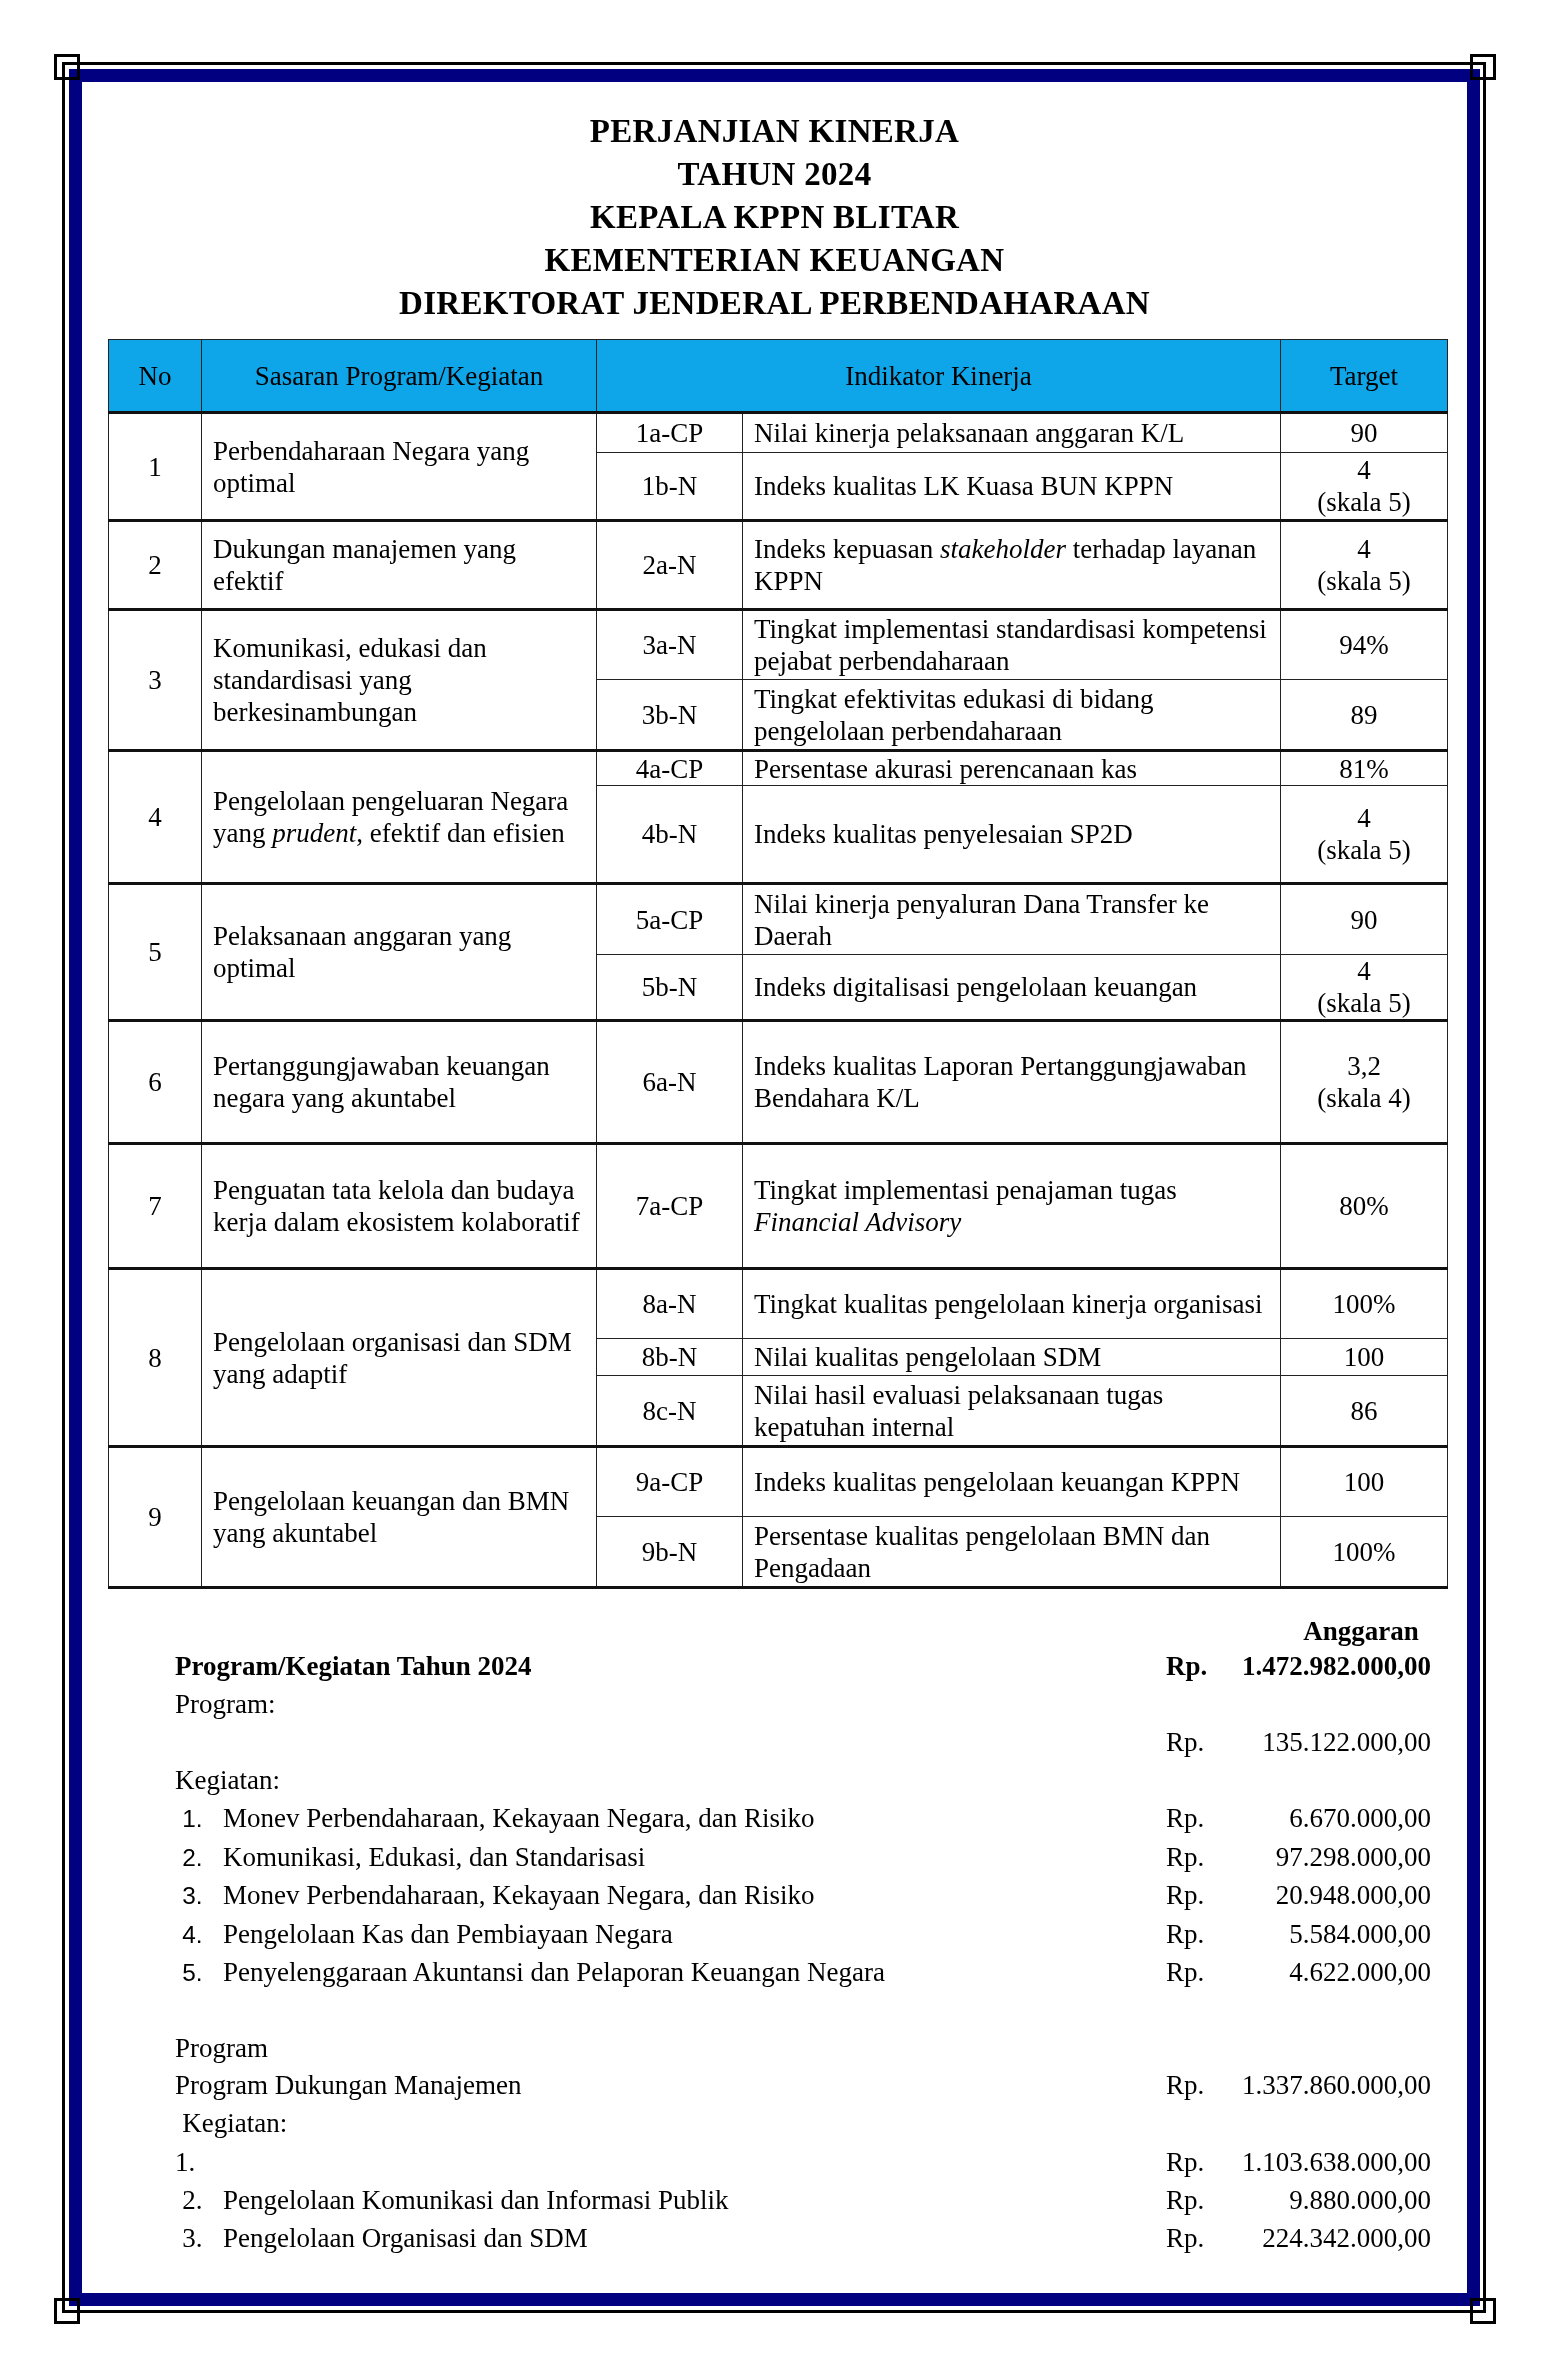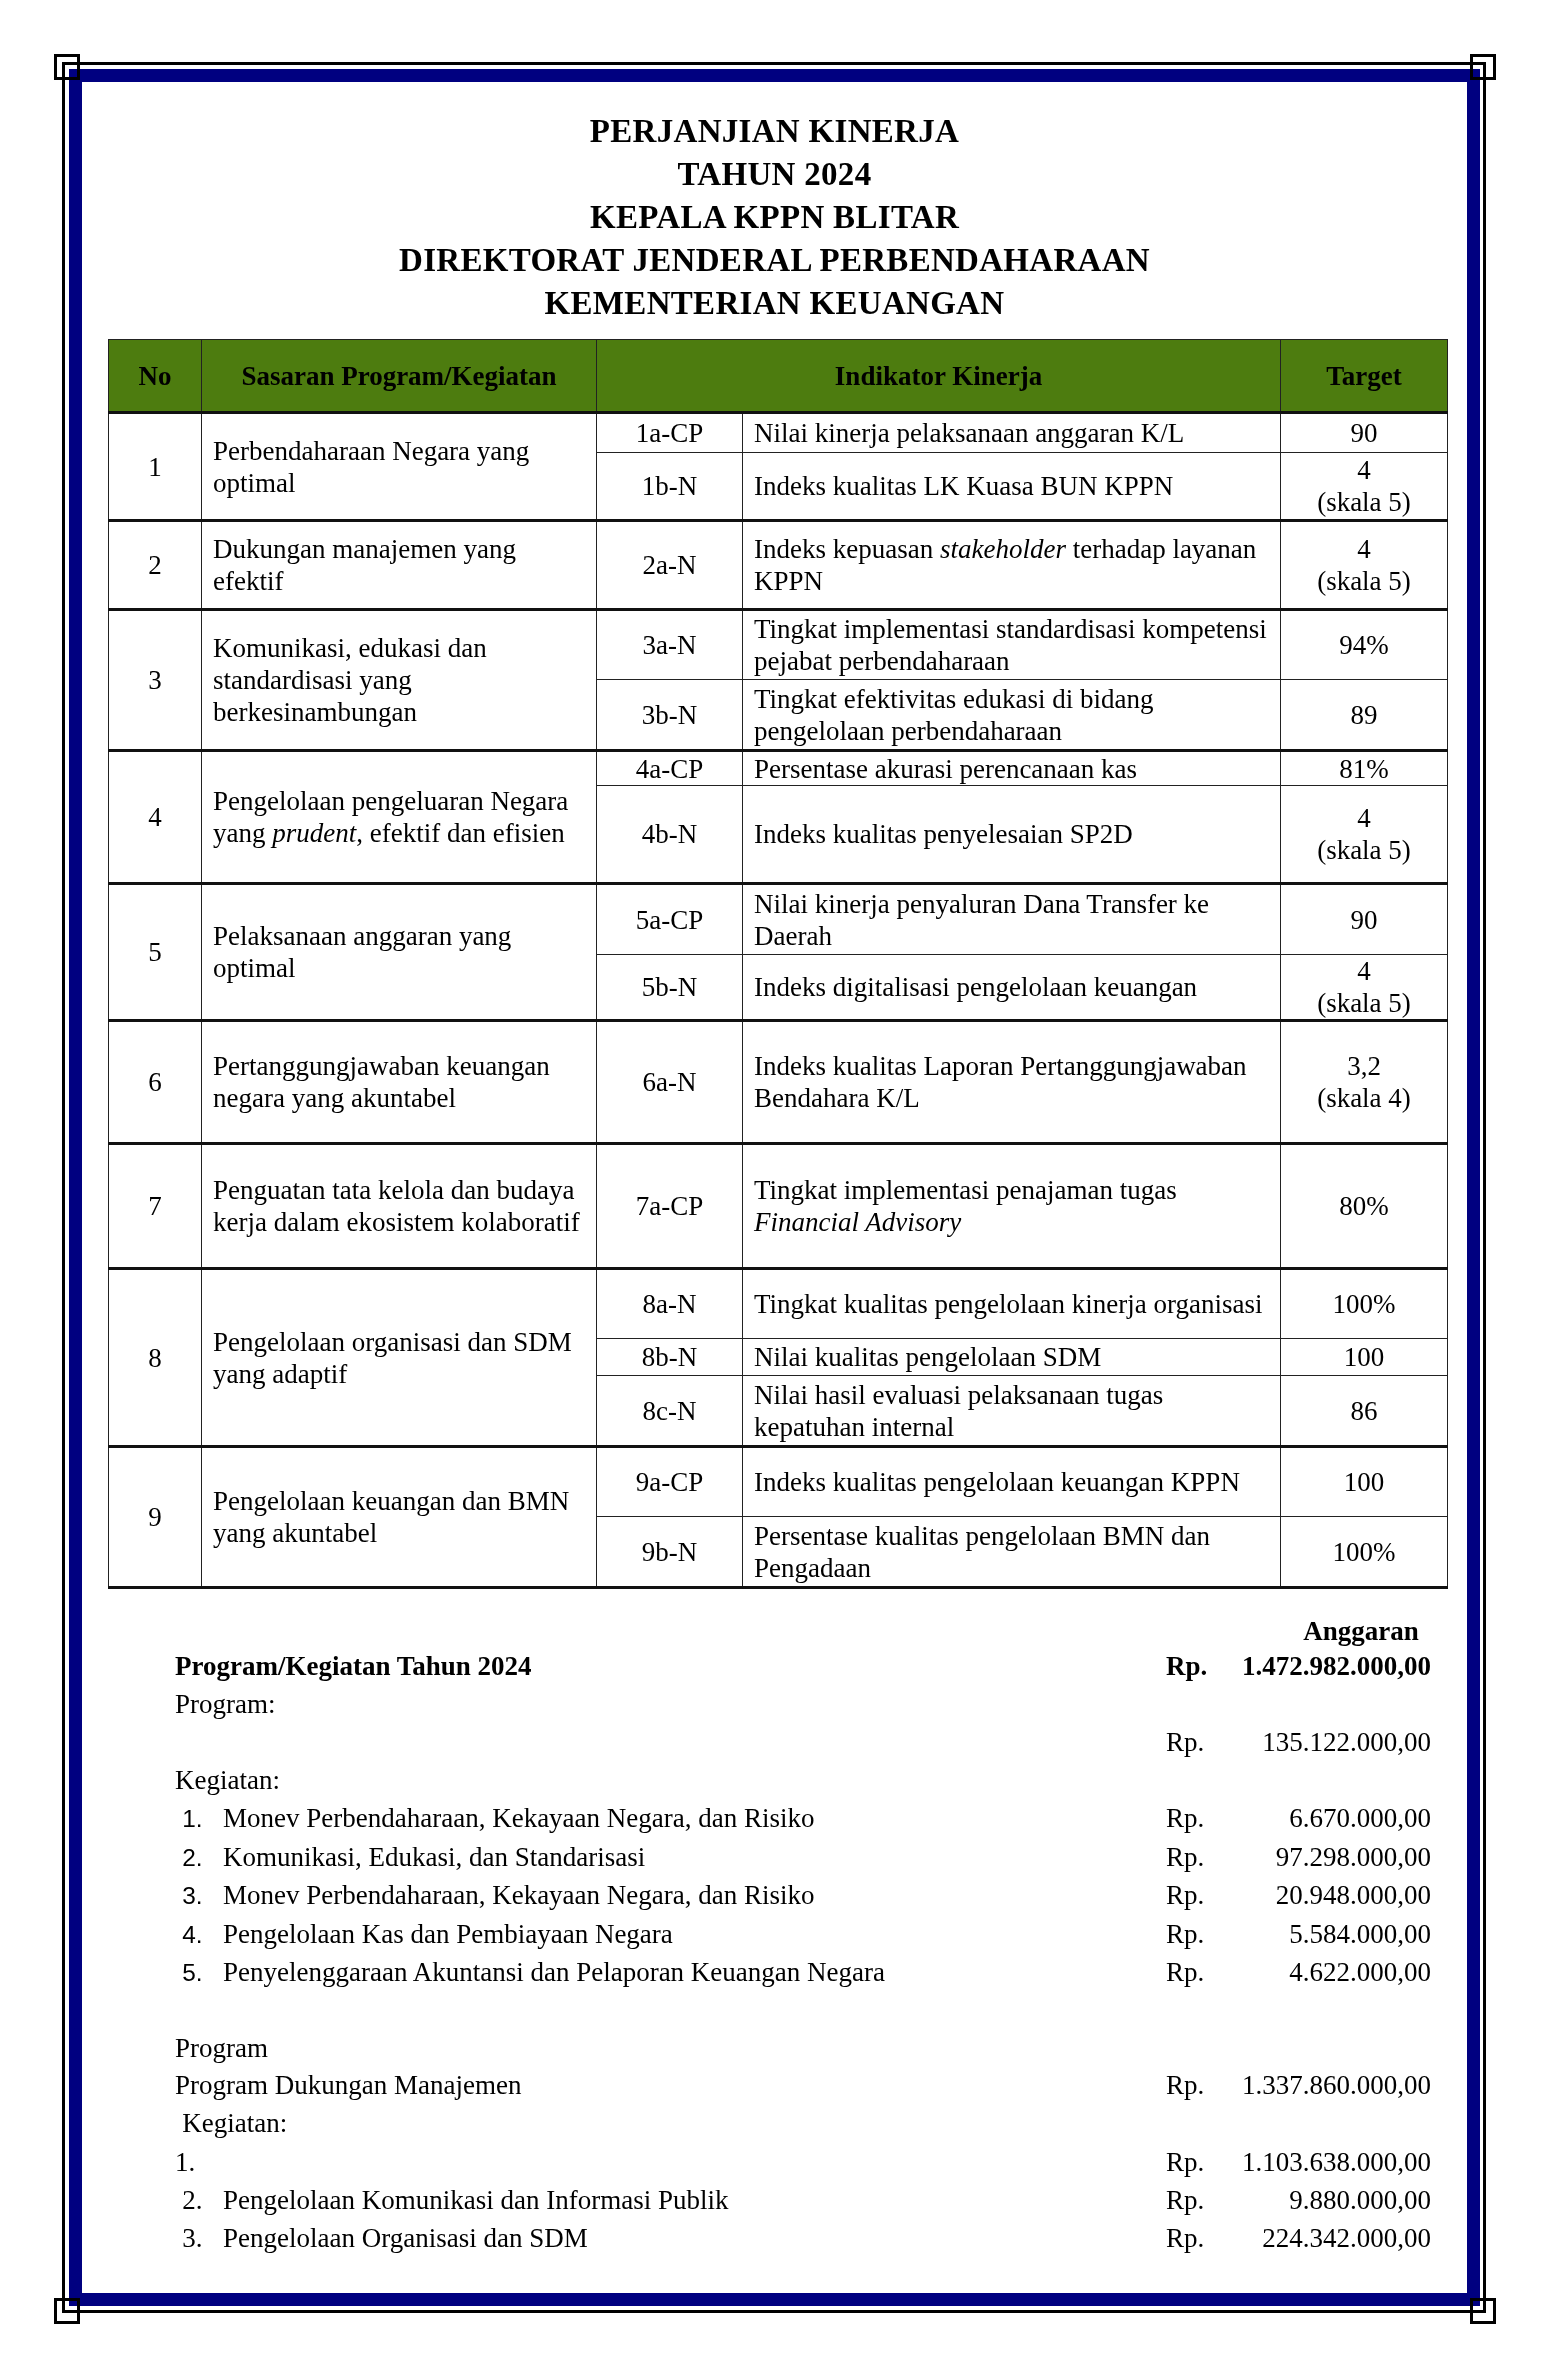--- a/index.html
+++ b/index.html
@@ -12,21 +12,21 @@
                 border:13.4px solid #000080; box-sizing:border-box; }
   .corner { position:absolute; width:26px; height:26px; border:3px solid #000; box-sizing:border-box; background:transparent; }
   
   .title { position:absolute; left:0; width:1549px; top:110px; text-align:center;
            font-weight:bold; font-size:33px; line-height:43px; letter-spacing:0.3px; }
   .title div { white-space:nowrap; }
   
   .pk-table { position:absolute; left:108px; top:339px; width:1339px; border-collapse:collapse;
               table-layout:fixed; font-size:27px; }
   .pk-table th, .pk-table td { border:1.8px solid #222; padding:0 11px; vertical-align:middle; line-height:32px; }
-  .pk-table th { background:#4d7c0f; font-weight:bold; height:71px; text-align:center; }
+  .pk-table th { background:#0ea5e9; font-weight:normal; height:71px; text-align:center; }
   .pk-table td.c { text-align:center; }
   .pk-table td.l { text-align:left; }
   .pk-table .grp td { border-top:3px solid #111; }
   
   .budget { position:absolute; left:175px; top:1613px; width:1256px; font-size:27px; }
   .brow { position:absolute; left:0; width:1256px; height:37px; line-height:37px; white-space:nowrap; }
   .brow .lbl { position:absolute; left:0; }
   .brow .num { position:absolute; left:7.3px; width:43px; }
   .brow .txt2 { position:absolute; left:48px; }
   .brow .rp { position:absolute; left:975px;margin-left:16px; }
@@ -41,22 +41,22 @@
 <div class="frame-blue"></div>
 <div class="corner" style="left:54px;top:54px;"></div>
 <div class="corner" style="left:1470px;top:54px;"></div>
 <div class="corner" style="left:54px;top:2298px;"></div>
 <div class="corner" style="left:1470px;top:2298px;"></div>
 
 <div class="title">
   <div>PERJANJIAN KINERJA</div>
   <div>TAHUN 2024</div>
   <div>KEPALA KPPN BLITAR</div>
+  <div>KEMENTERIAN KEUANGAN</div>
   <div>DIREKTORAT JENDERAL PERBENDAHARAAN</div>
-  <div>KEMENTERIAN KEUANGAN</div>
 </div>
 
 <table class="pk-table">
   <colgroup>
     <col style="width:93px">
       <col style="width:395px">
       <col style="width:146px">
       <col style="width:538px">
       <col style="width:167px">
   </colgroup>

